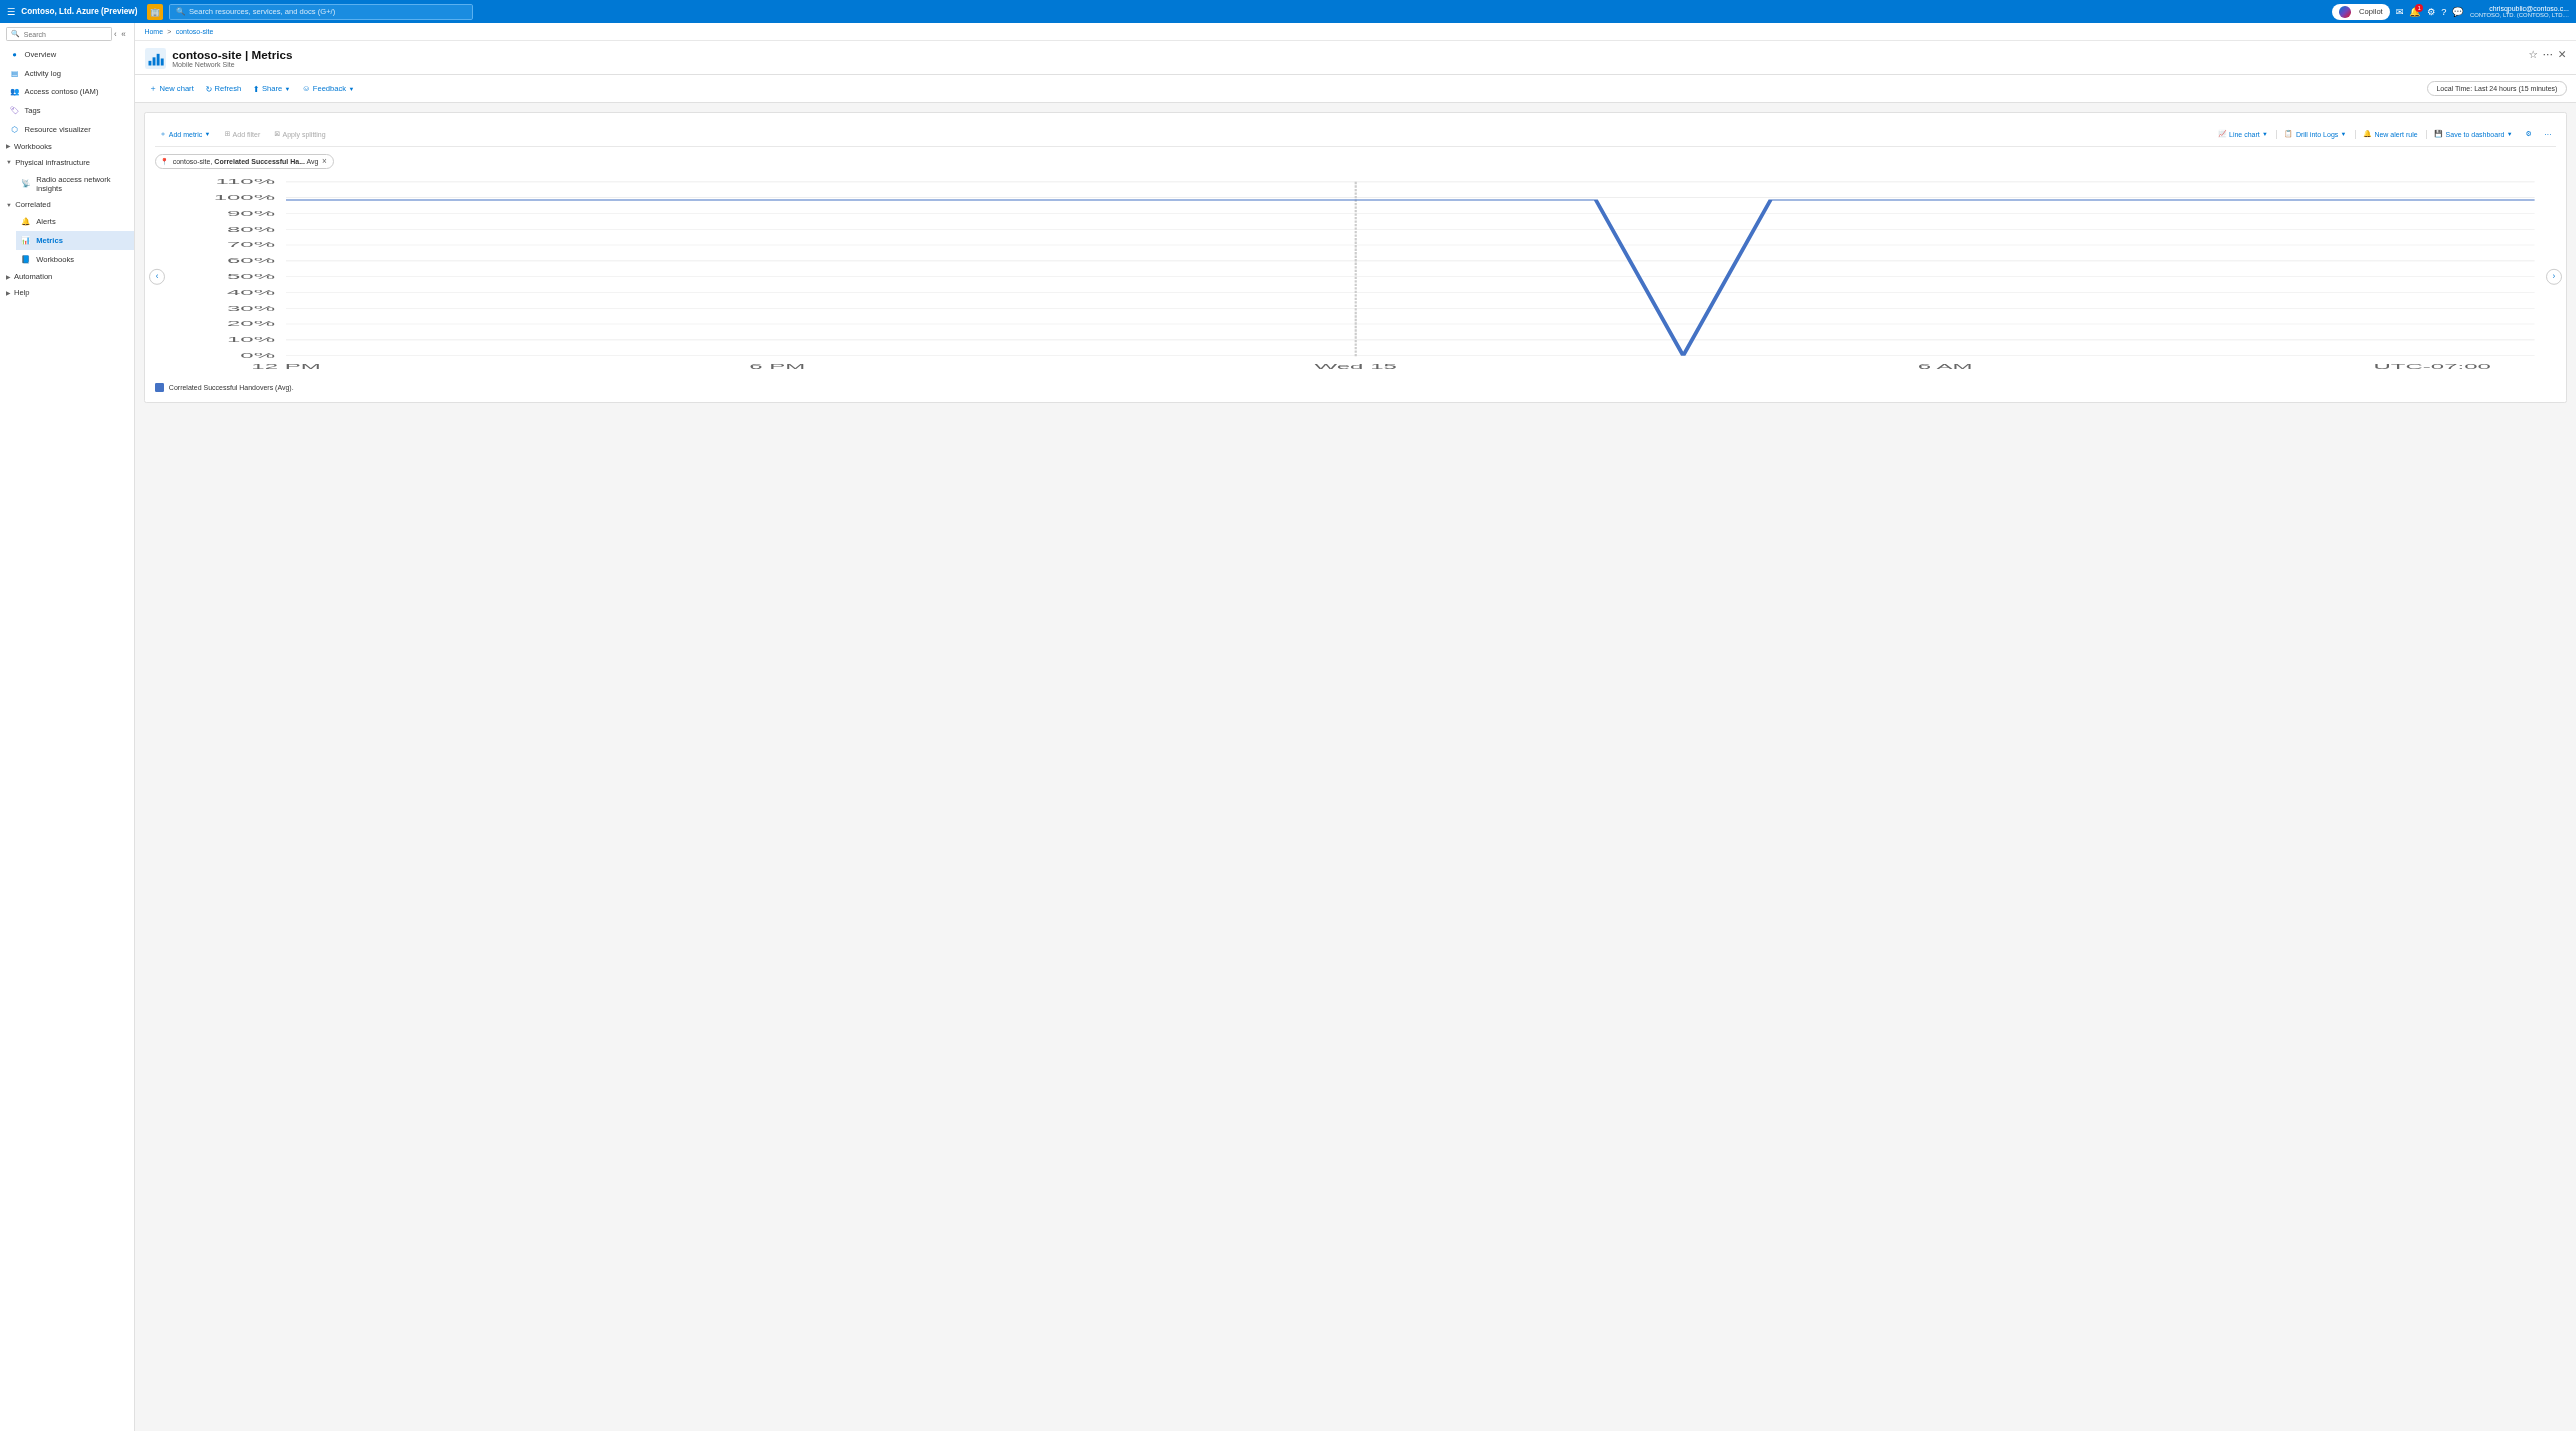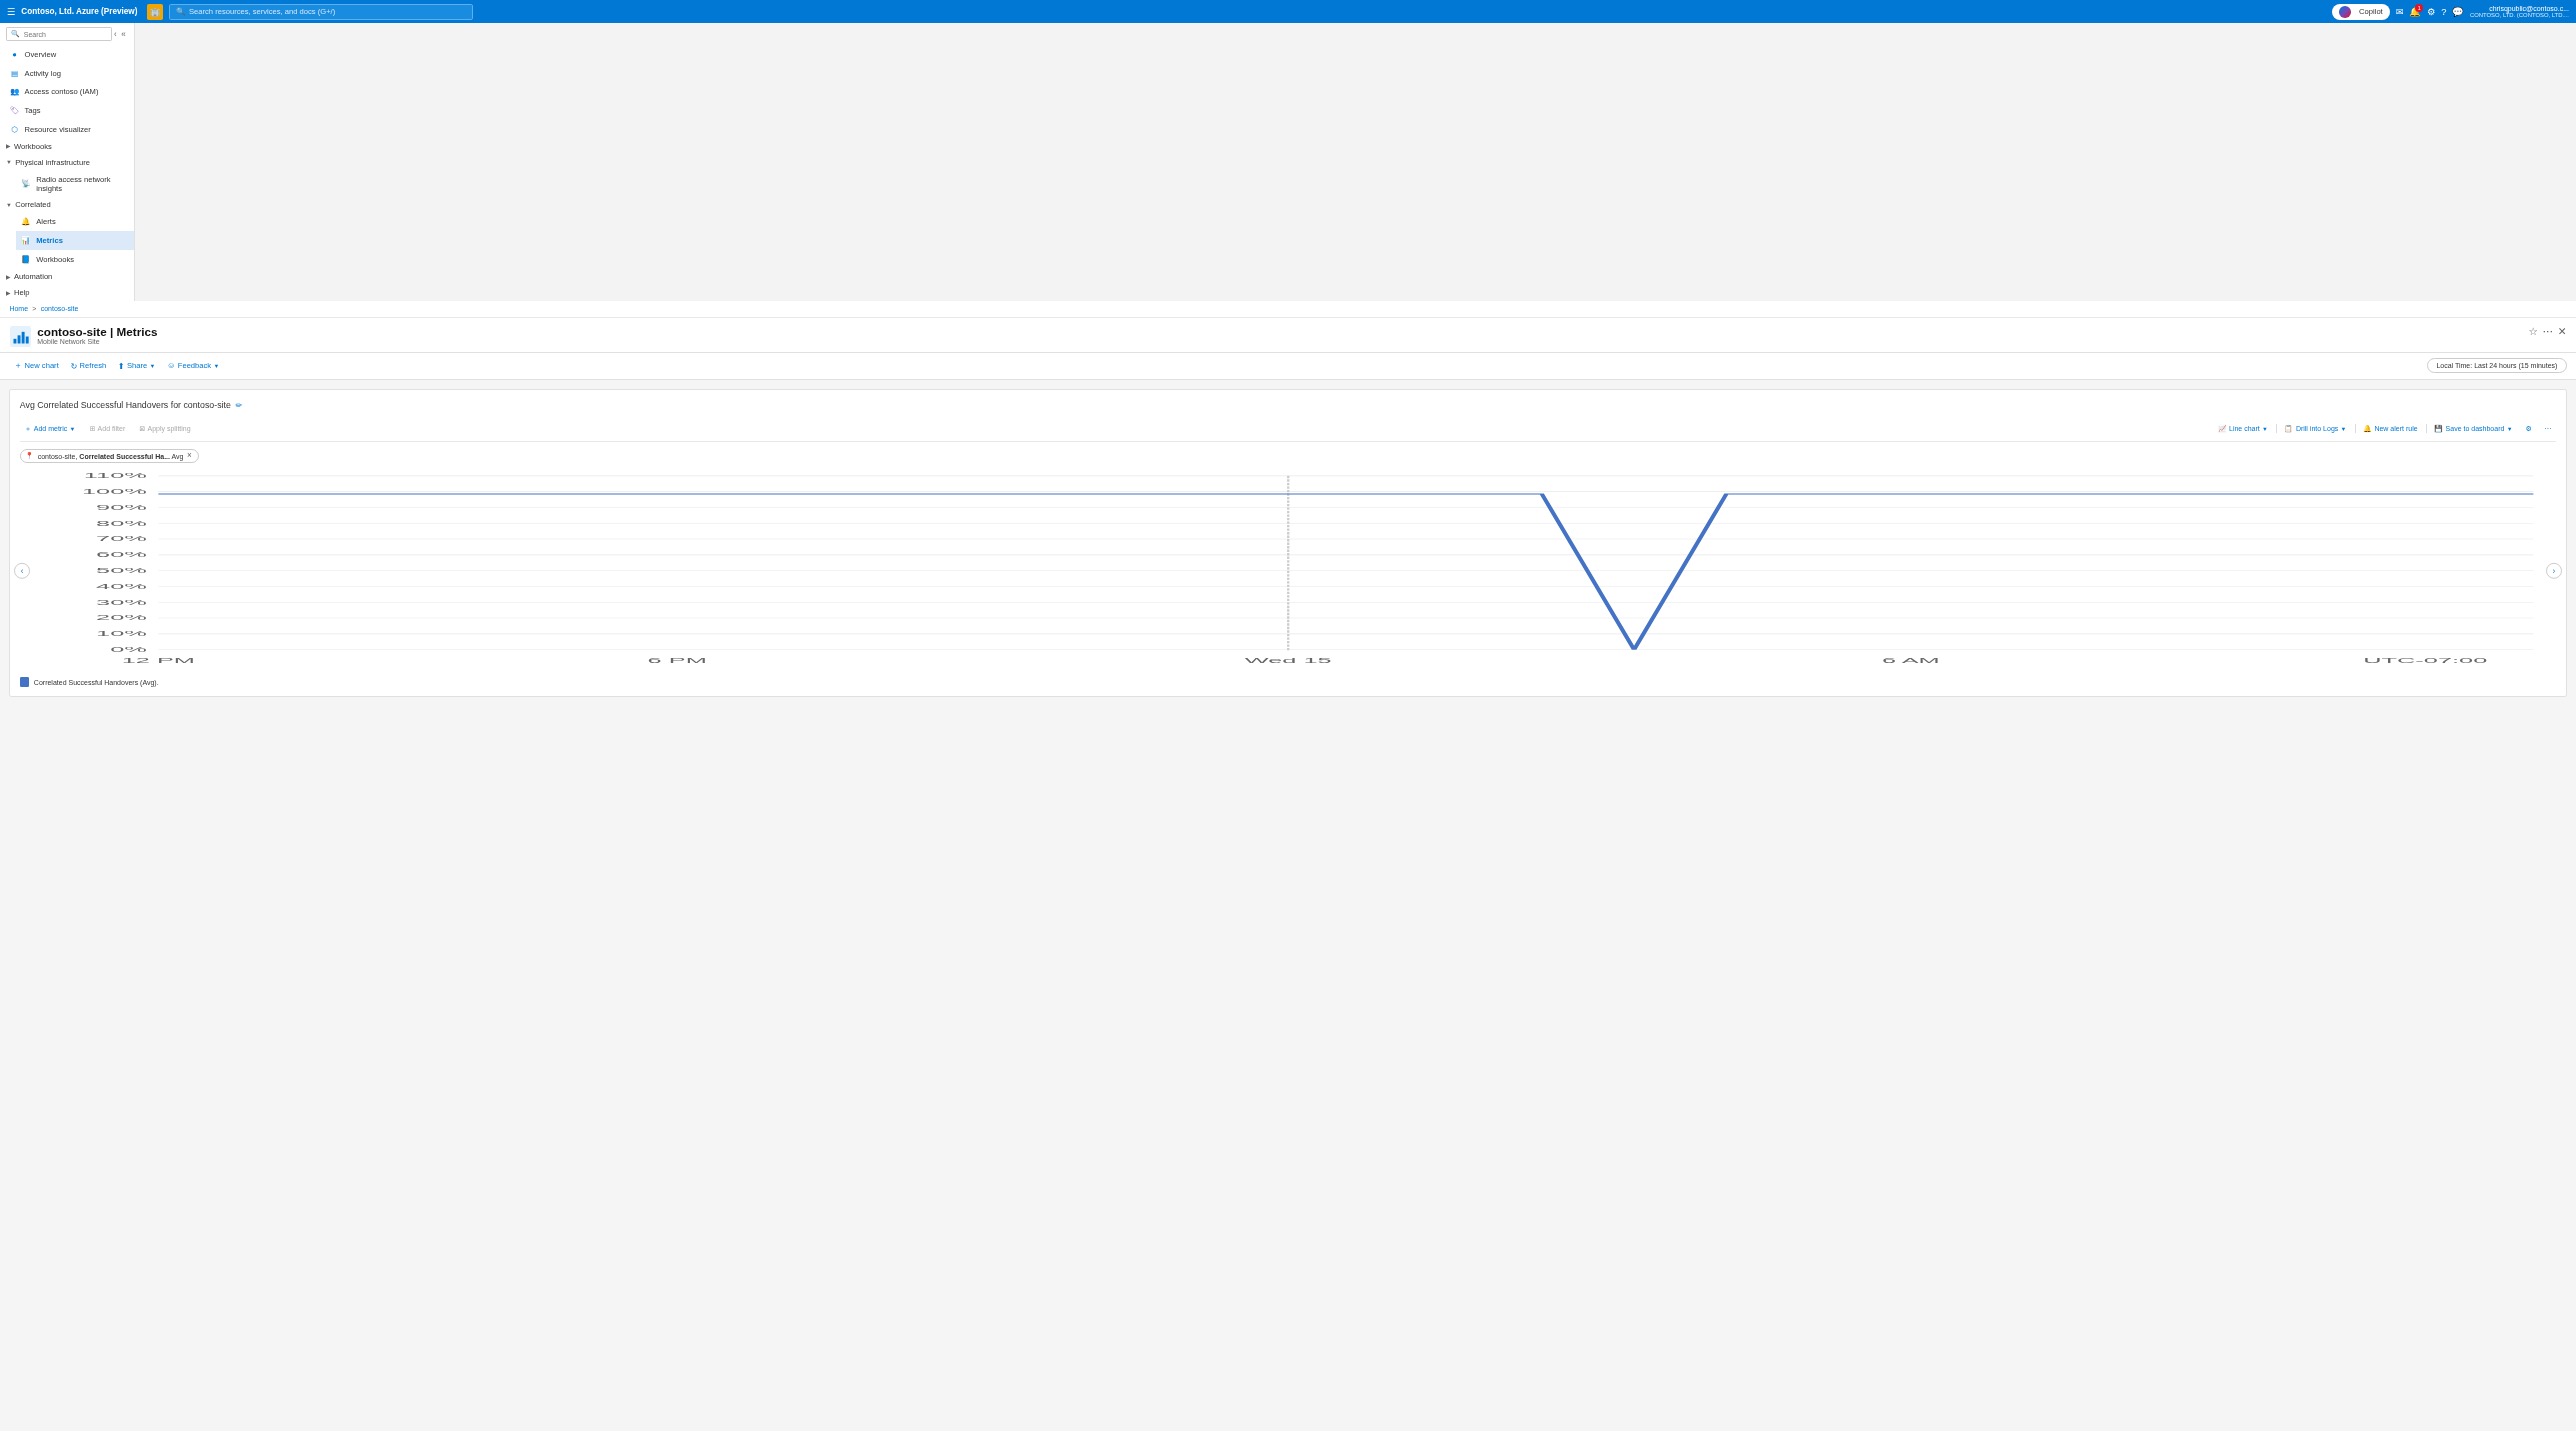--- a/index.html
+++ b/index.html
@@ -24,21 +24,21 @@
     .top-nav .search-bar input::placeholder { color: rgba(255,255,255,0.8); }
     .top-nav .search-icon-nav { color: rgba(255,255,255,0.8); margin-right: 3.5px; font-size: 7.6px; }
     .top-nav .nav-right { margin-left: auto; display: flex; align-items: center; gap: 5.9px; }
     .top-nav .copilot-btn { background: white; color: #333; border-radius: 9.4px; padding: 2.3px 7px; display: flex; align-items: center; gap: 8px; font-size: 7.6px; font-weight: 500; cursor: pointer; }
     .top-nav .nav-icon { color: white; font-size: 9.4px; cursor: pointer; position: relative; }
     .top-nav .nav-icon .badge { position: absolute; top: -2.3px; right: -2.3px; background: #e81123; color: white; border-radius: 50%; width: 8.2px; height: 8.2px; font-size: 5.3px; display: flex; align-items: center; justify-content: center; }
     .top-nav .user-info { display: flex; flex-direction: column; align-items: flex-end; font-size: 6.4px; color: white; }
     .top-nav .user-info .user-name { font-weight: 500; font-size: 7px; }
 
     
-    .main-layout { display: flex; height: calc(100vh - 23.4px); flex-direction: column; }
+    .main-layout { display: flex; height: calc(100vh - 23.4px); }
 
     
     .sidebar { width: 135px; background: white; border-right: 0.6px solid #e0e0e0; display: flex; flex-direction: column; flex-shrink: 0; overflow-y: auto; }
     .sidebar-search-box { display: flex; align-items: center; border: 0.6px solid #ccc; border-radius: 1.2px; padding: 2.3px 4.7px; gap: 3.5px; }
     .sidebar-search-box input { border: none; outline: none; font-size: 7px; width: 100%; color: #333; }
     .sidebar-search-box .search-icon { color: #666; font-size: 7px; }
     .sidebar-controls { display: flex; align-items: center; gap: 2.3px; padding: 2.3px 2.3px 2.3px 0; }
     .sidebar-search-row { display: flex; align-items: center; padding: 3.5px 5.9px 3.5px 5.9px; }
     .nav-item { display: flex; align-items: center; gap: 4.7px; padding: 4.1px 5.9px 4.1px 9.4px; cursor: pointer; color: #333; font-size: 7.6px; }
     .nav-item.active { background: #dce9f8; color: #0078d4; font-weight: 600; }
@@ -269,24 +269,20 @@
       </button>
       <button class="time-range-btn">
         <span>Local Time: Last 24 hours (15 minutes)</span>
       </button>
     </div>
 
     <div class="chart-container">
       <div class="chart-card">
 
         
-        <div class="chart-title-row">
-          <span class="chart-title">Avg Correlated Successful Handovers for contoso-site</span>
-          <button class="chart-edit-btn">✏</button>
-        </div>
 
         
         <div class="chart-toolbar">
           <button class="chart-tb-btn">
             <span>＋</span>
             <span>Add metric</span>
             <span style="font-size:5.9px;">▼</span>
           </button>
           <button class="chart-tb-btn disabled">
             <span>⊞</span>

